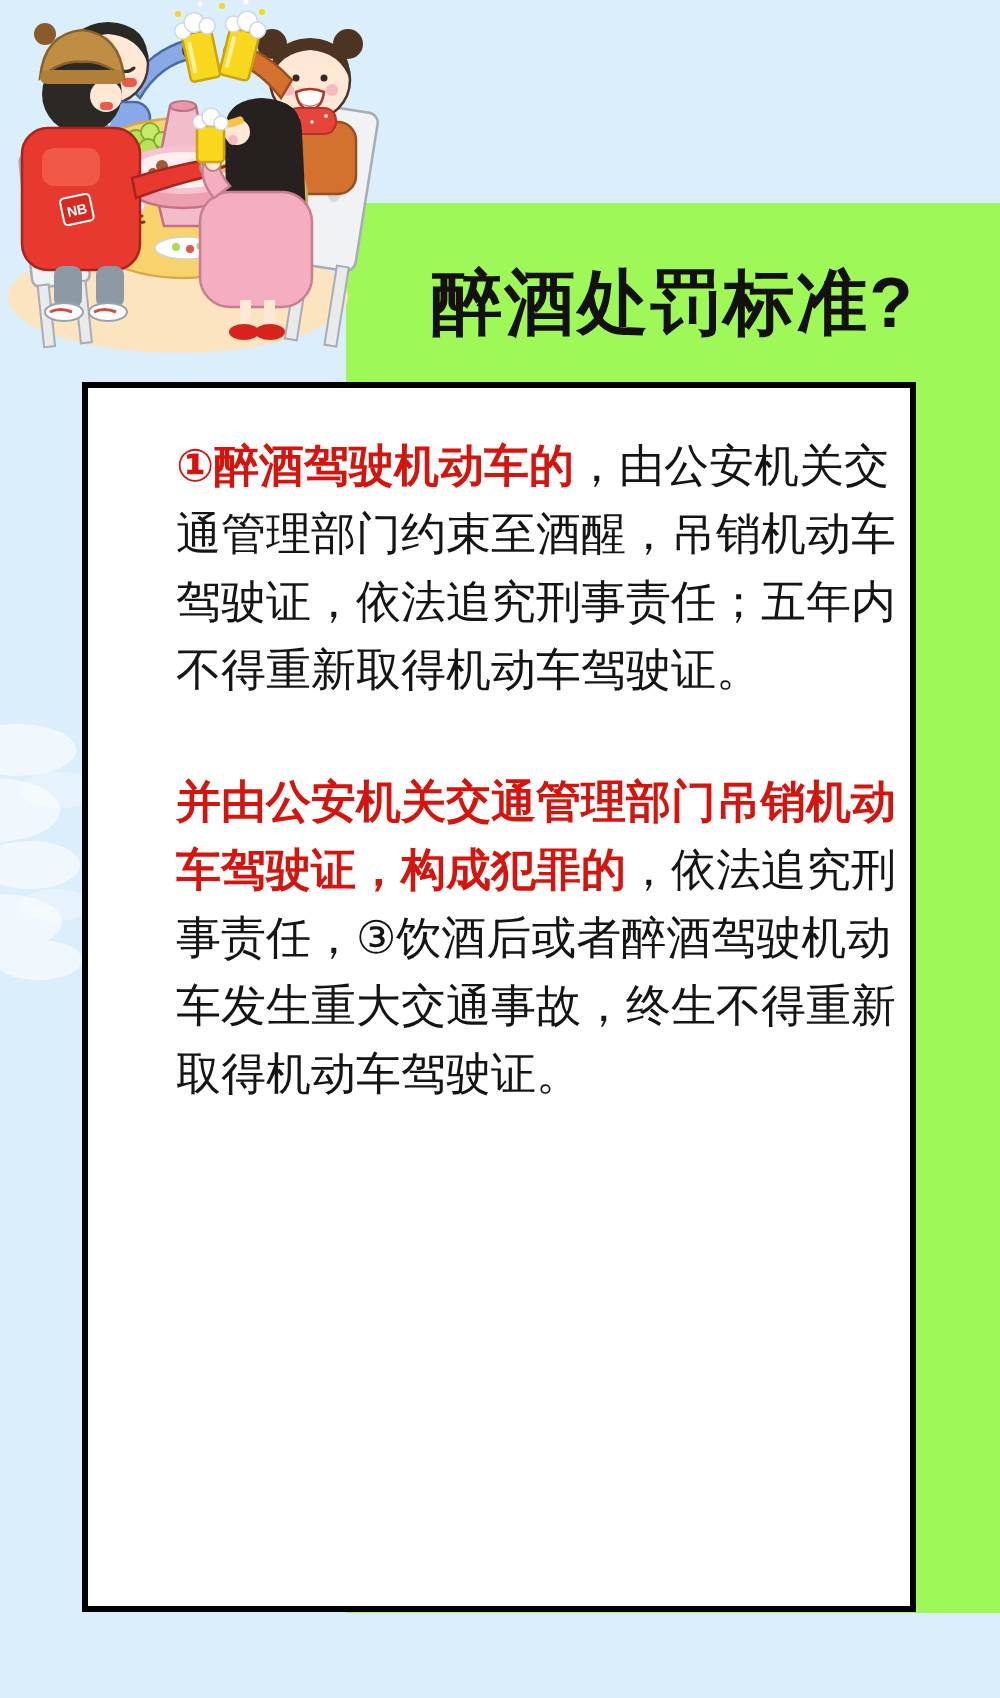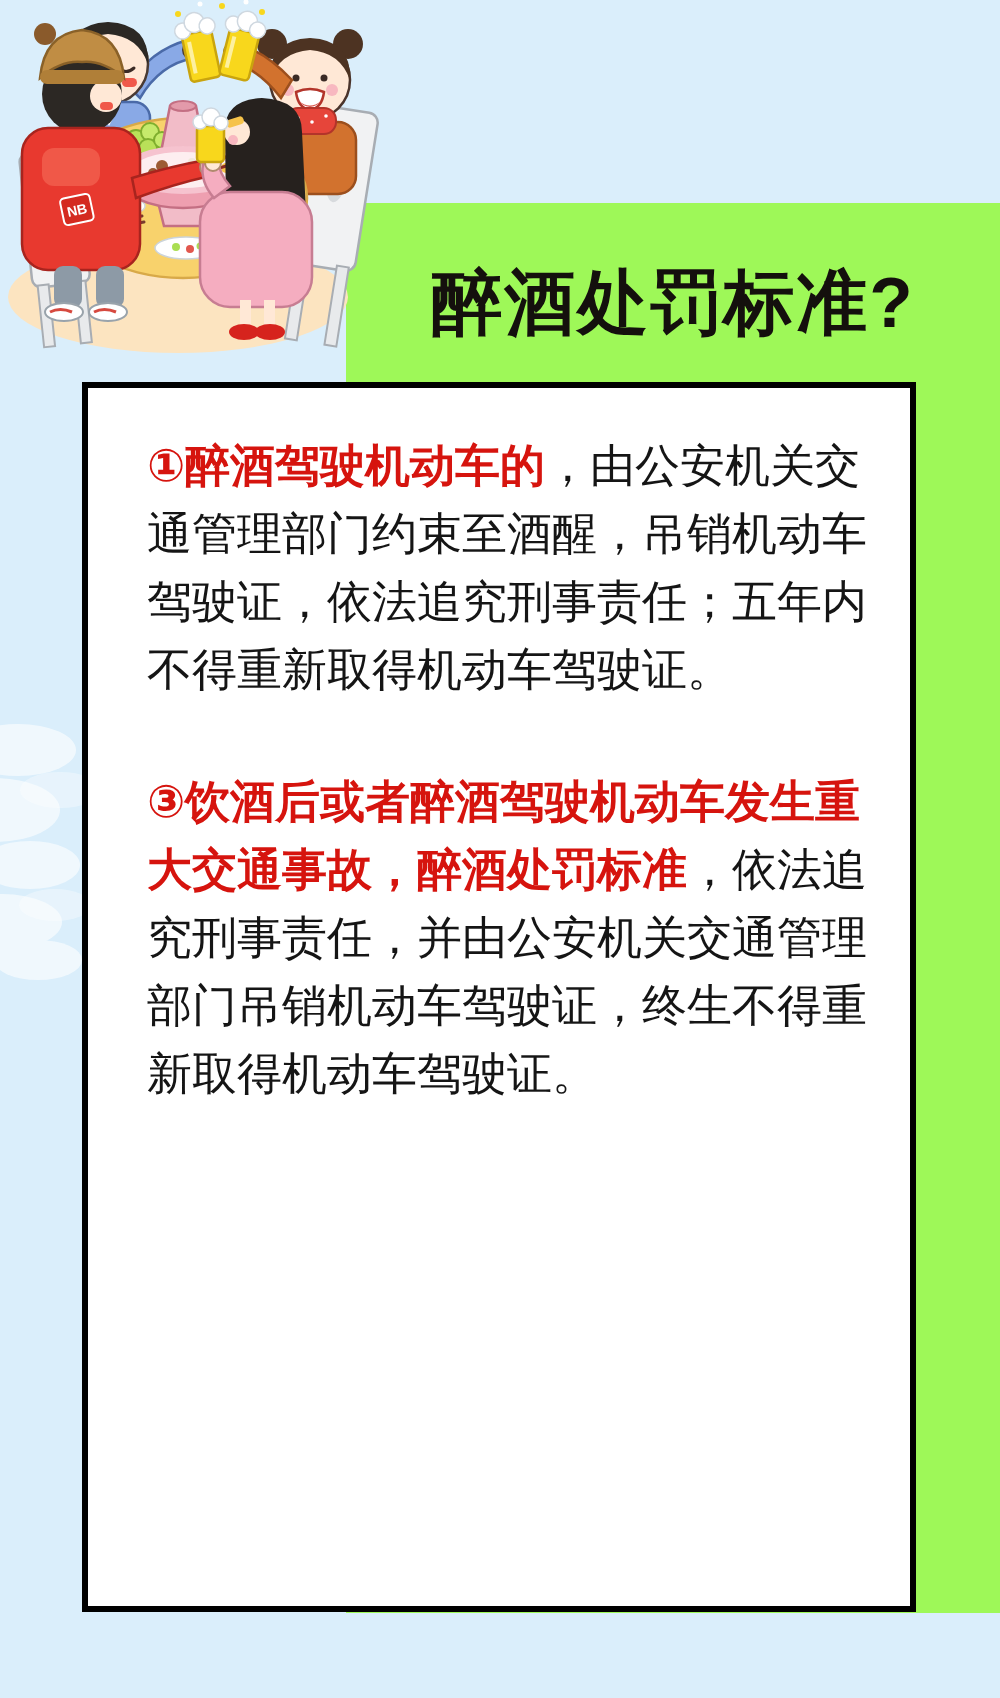--- a/index.html
+++ b/index.html
@@ -17,21 +17,21 @@
     position:absolute;left:346px;top:264px;width:654px;
     text-align:center;
     font-size:71px;font-weight:900;line-height:1.1;
     color:#14100d;letter-spacing:2px;
     font-family:"Liberation Sans","DejaVu Sans",sans-serif;
   }
   .card{
     position:absolute;left:82px;top:382px;width:834px;height:1230px;
     box-sizing:border-box;
     background:#ffffff;border:6px solid #000000;
-    padding:44px 40px 0 59px;
+    padding:44px 40px 0 88px;
   }
   .para{
     margin:0 0 64px 0;width:730px;
     font-size:45px;line-height:68px;
     color:#151515;text-align:left;
     word-break:break-all;overflow-wrap:anywhere;
   }
   .para:last-child{margin-bottom:0;}
   .seg.red{color:#d6140e;font-weight:700;}
   .seg.black{color:#151515;font-weight:400;}
@@ -214,15 +214,15 @@
     <circle cx="200" cy="4" r="2.5" fill="#ffffff"></circle>
     <circle cx="246" cy="2" r="2.5" fill="#ffffff"></circle>
   </g>
 </svg>
 
 <div class="page-title">醉酒处罚标准?</div>
 
 <div class="card">
   <div>
       <p class="para"><span class="seg red">①醉酒驾驶机动车的</span><span class="seg black">，由公安机关交通管理部门约束至酒醒，吊销机动车驾驶证，依法追究刑事责任；五年内不得重新取得机动车驾驶证。</span></p>
-      <p class="para"><span class="seg red">③饮酒后或者醉酒驾驶机动车发生重大交通事故，醉酒处罚标准</span><span class="seg black">，依法追究刑事责任，并由公安机关交通管理部门吊销机动车驾驶证，终生不得重新取得机动车驾驶证。</span></p>
+      <p class="para"><span class="seg red">并由公安机关交通管理部门吊销机动车驾驶证，构成犯罪的</span><span class="seg black">，依法追究刑事责任，③饮酒后或者醉酒驾驶机动车发生重大交通事故，终生不得重新取得机动车驾驶证。</span></p>
     </div>
 </div>
 
 </body></html>

